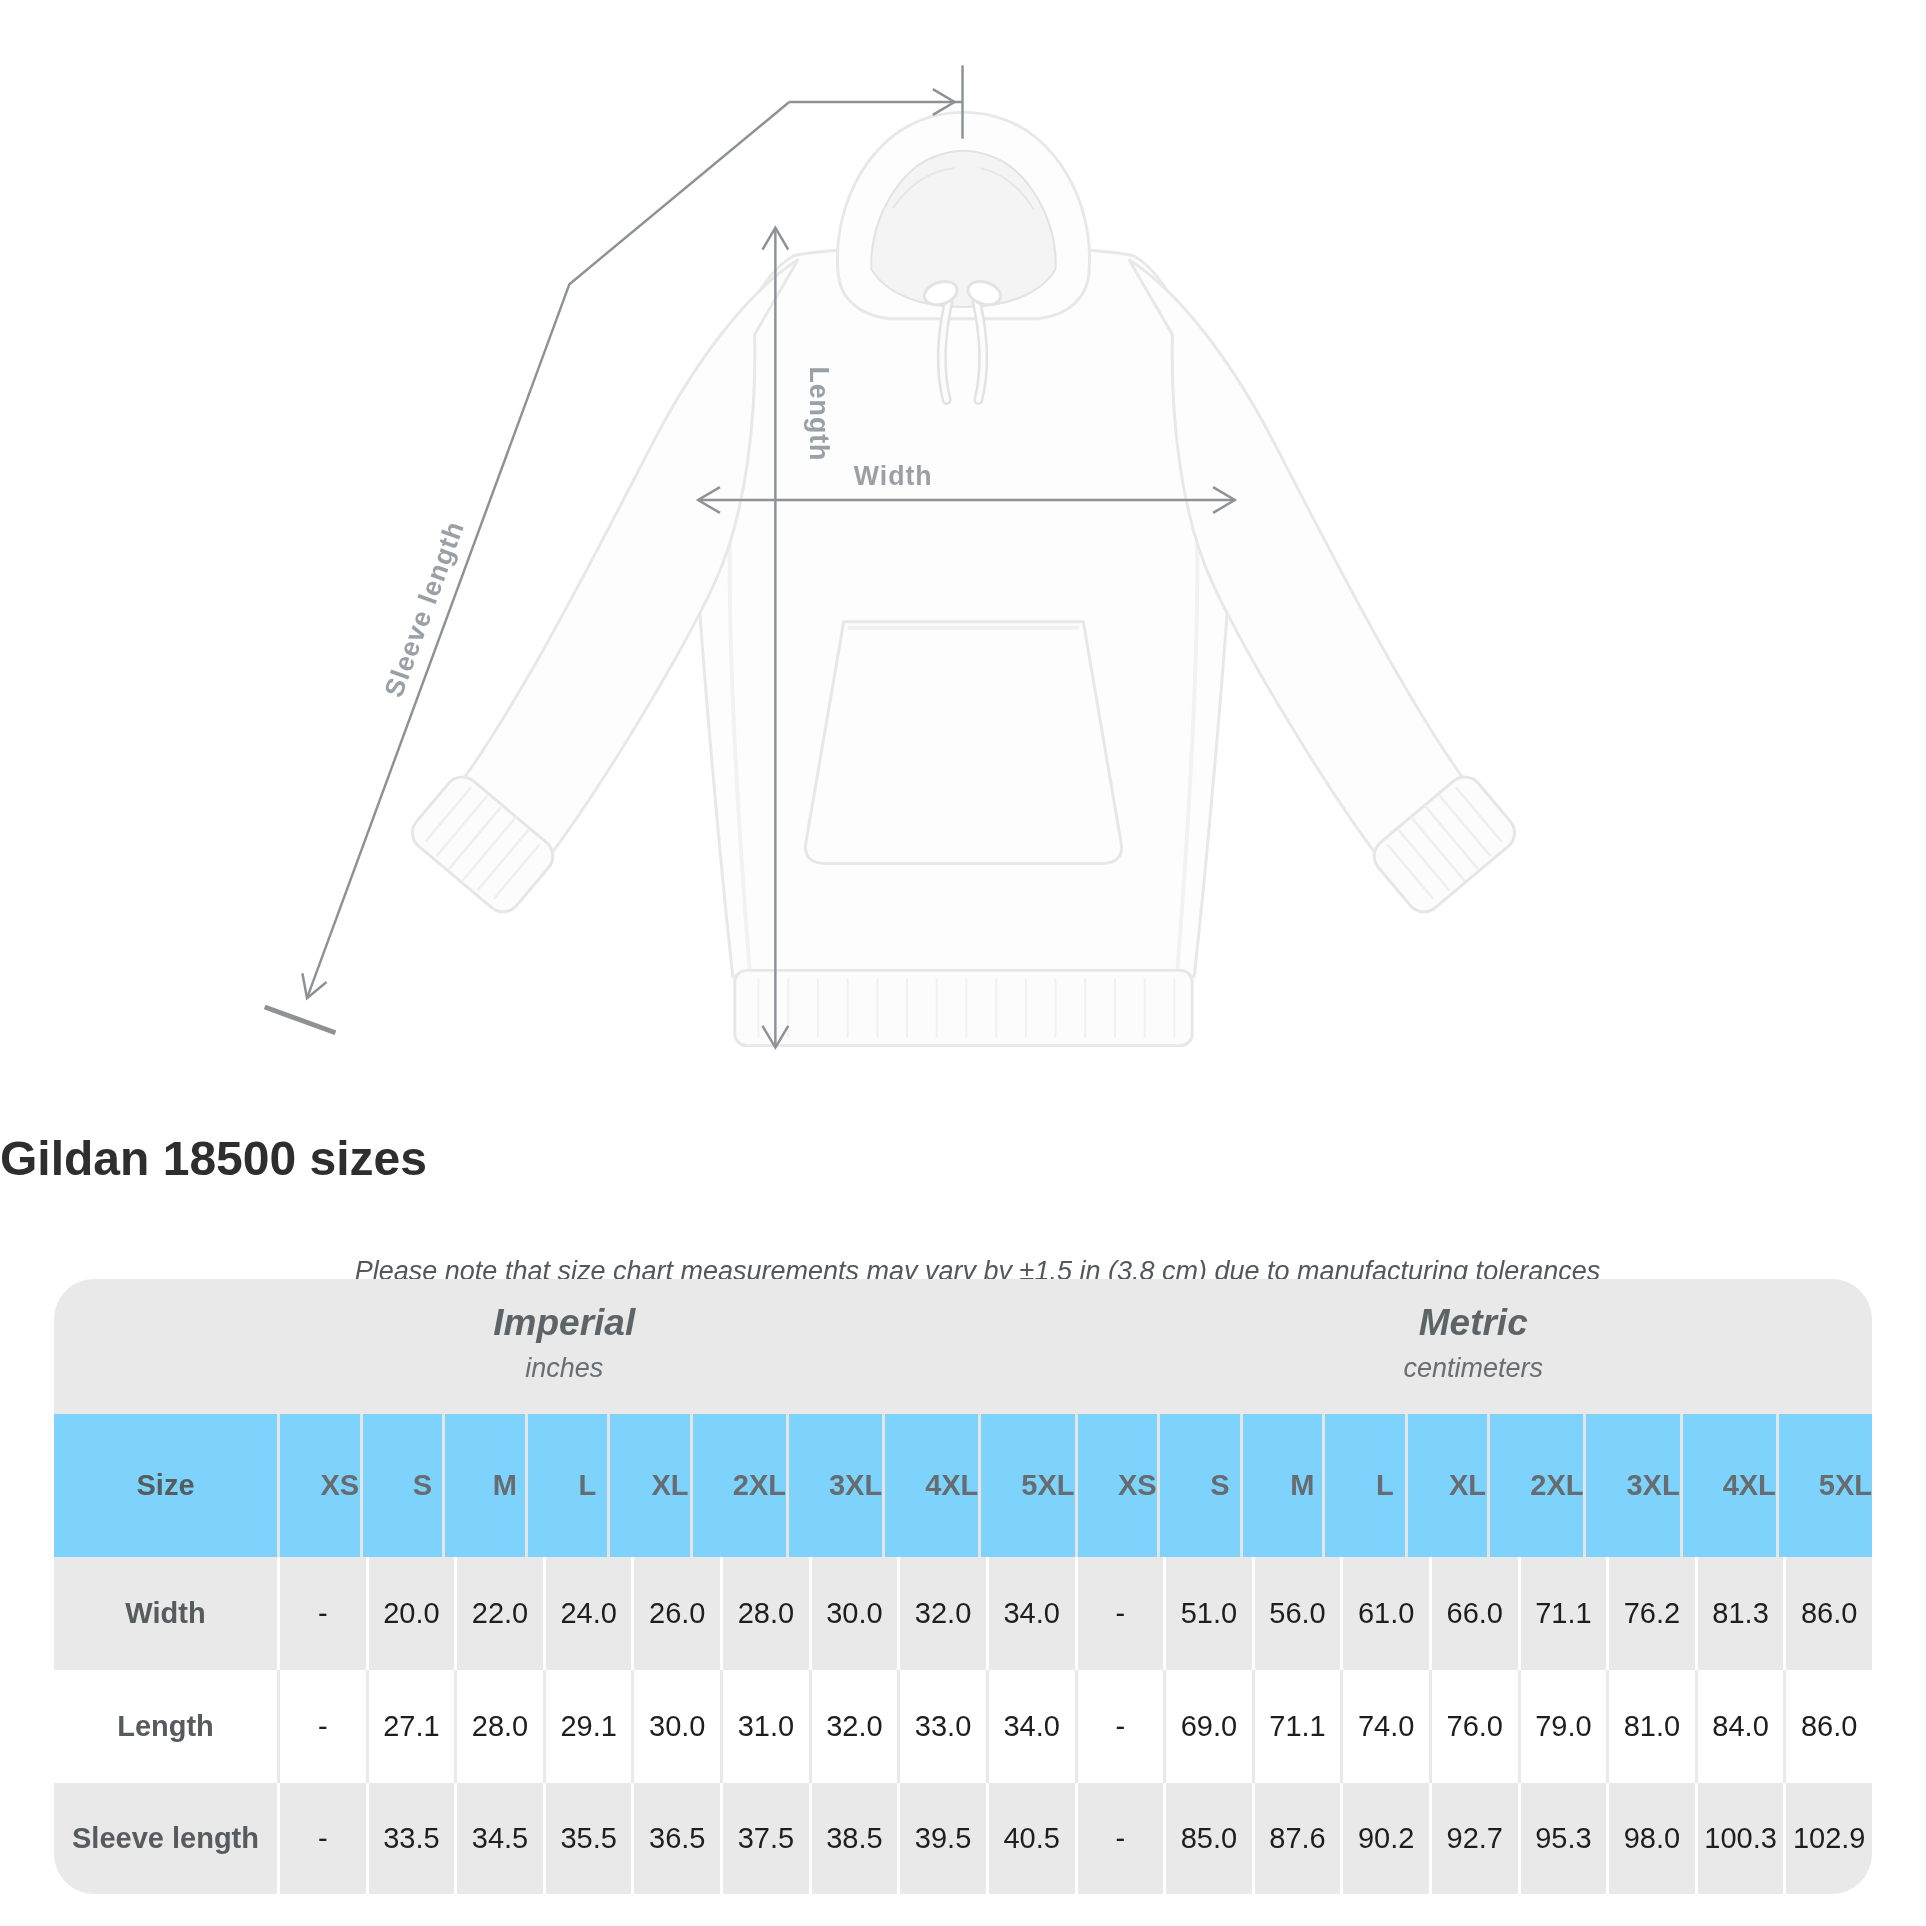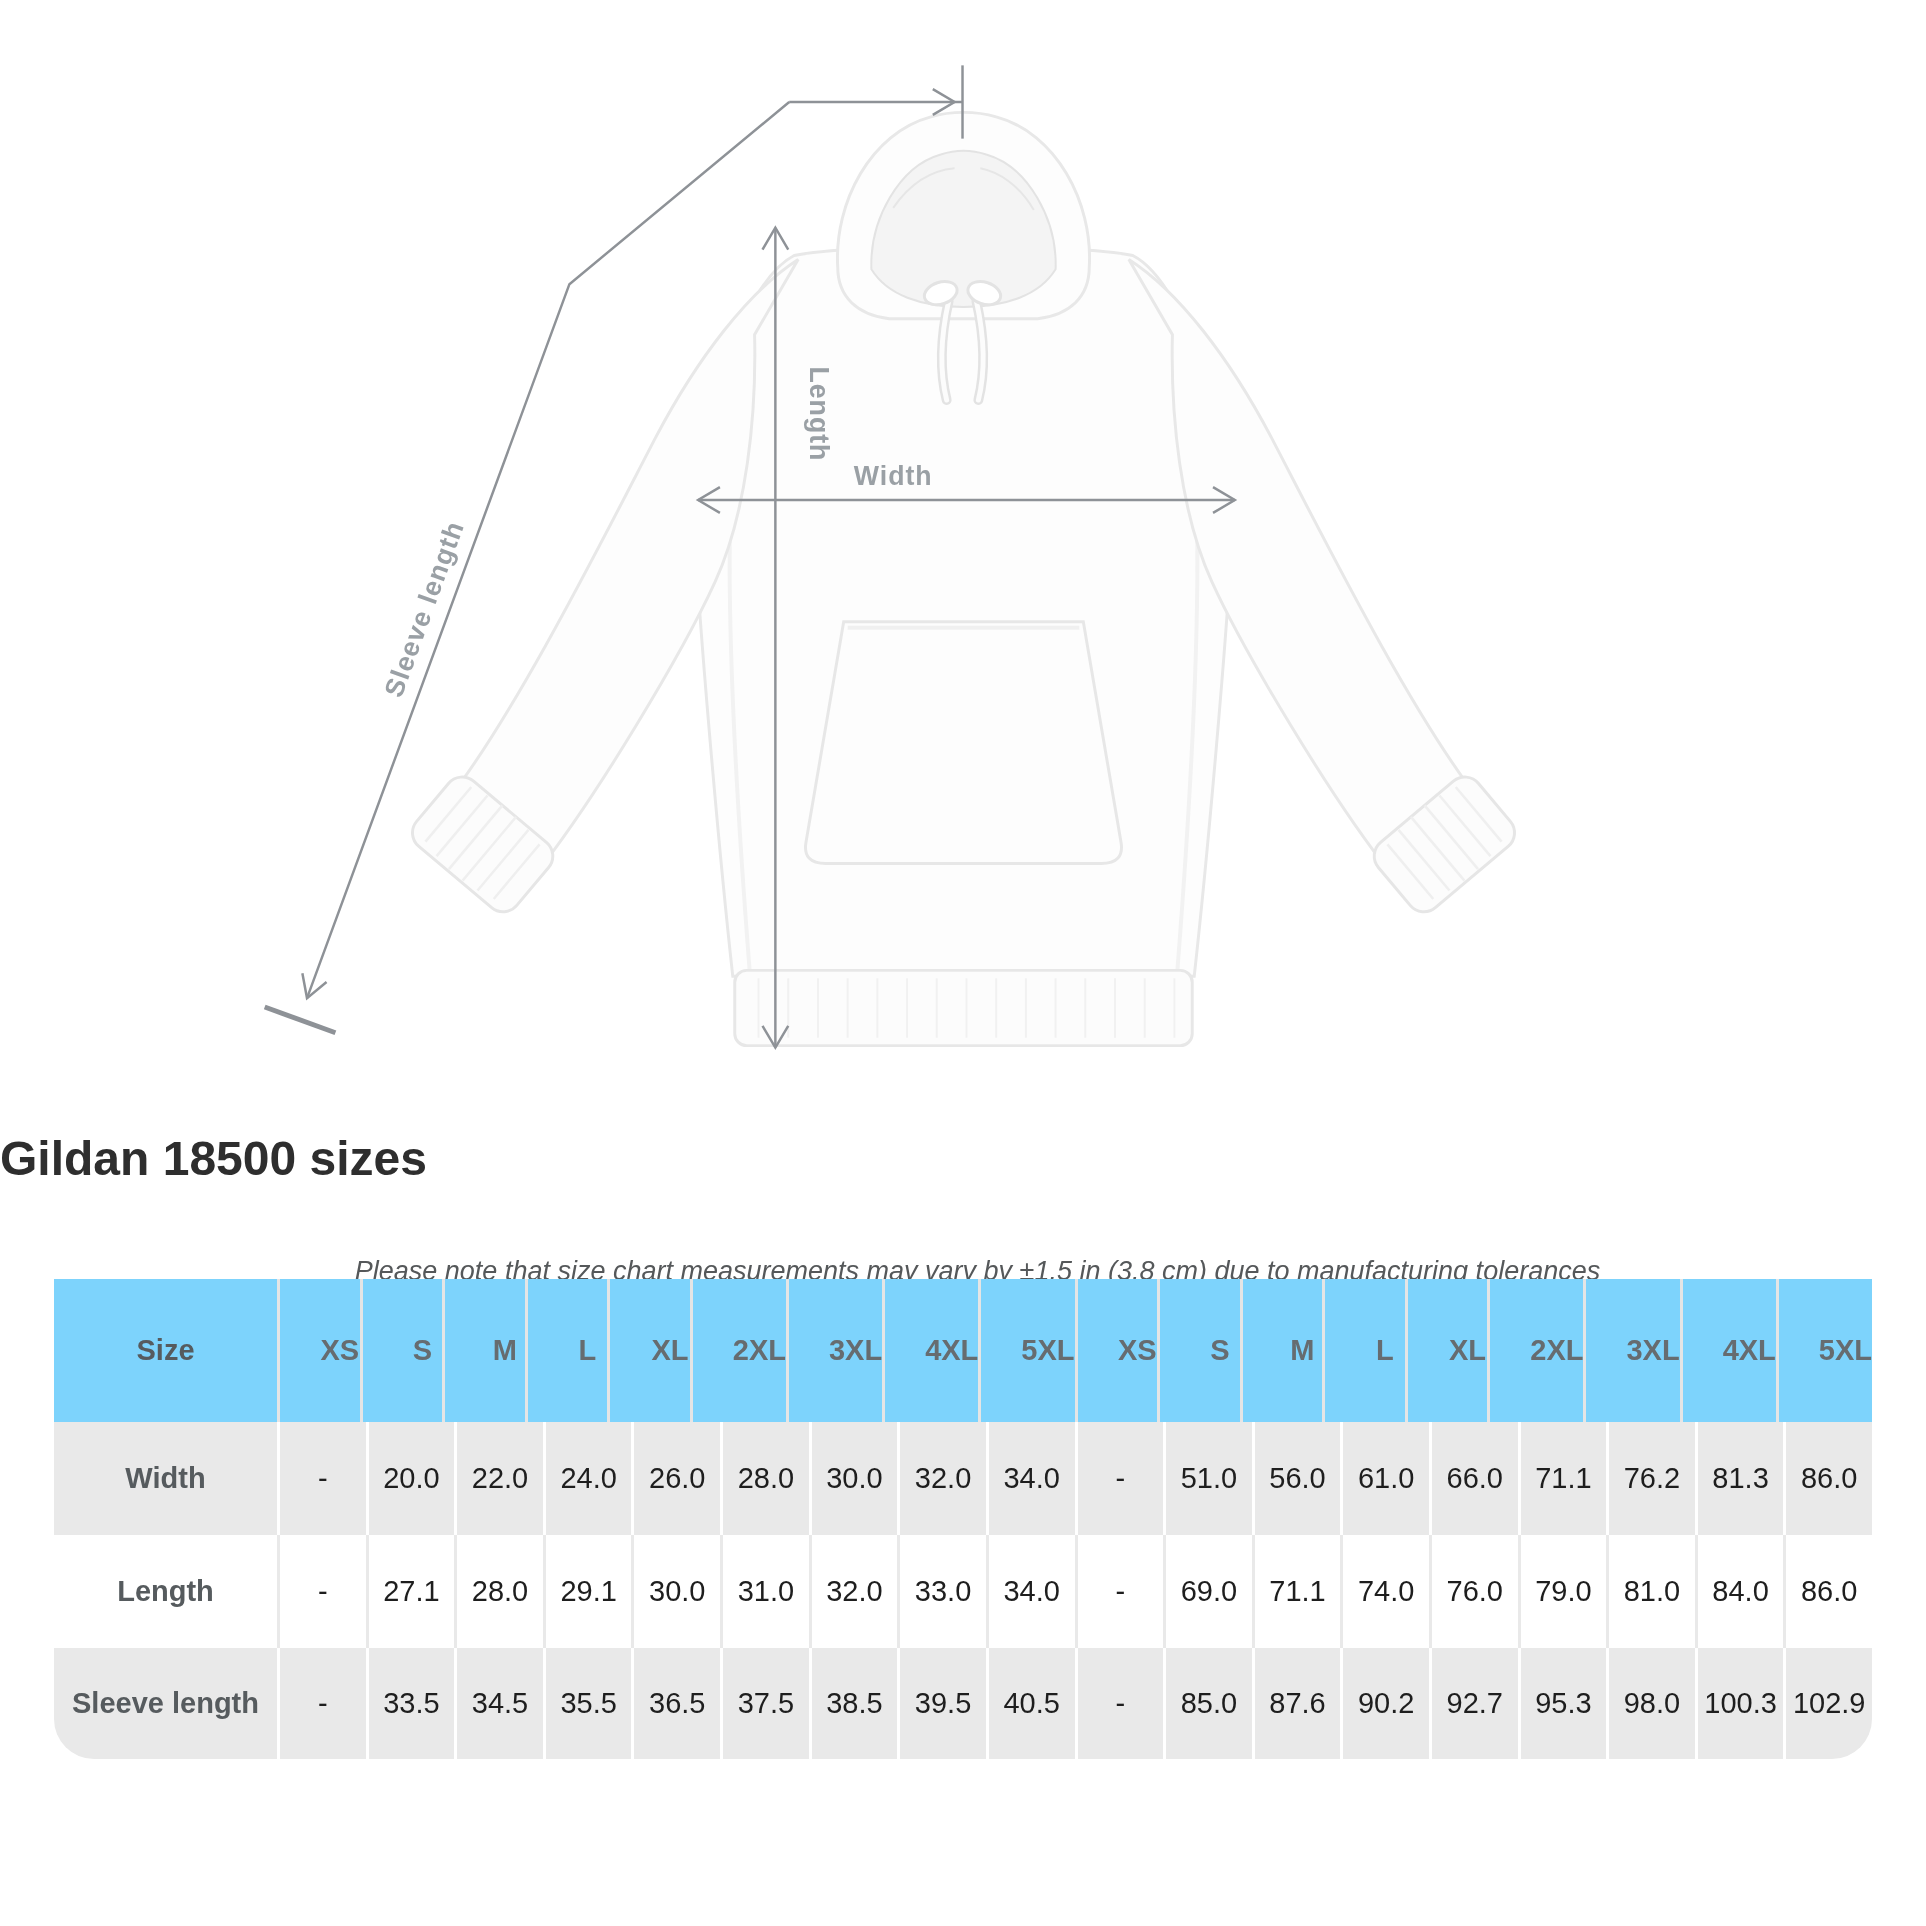--- a/index.html
+++ b/index.html
@@ -171,20 +171,30 @@
       </g>
       <text class="dimlab" x="902" y="490" text-anchor="middle">Width</text>
     </g>
   </svg>
 
   <h1 class="chart-title">Gildan 18500 sizes</h1>
   <p class="chart-subtitle">Please note that size chart measurements may vary by ±1.5 in (3.8 cm) due to manufacturing tolerances</p>
 
   <div class="size-table">
 
+    <div class="t-row group-row">
+      <div class="band band-imperial">
+        <div class="band-name">Imperial</div>
+        <div class="band-unit">inches</div>
+      </div>
+      <div class="band band-metric">
+        <div class="band-name">Metric</div>
+        <div class="band-unit">centimeters</div>
+      </div>
+    </div>
 
     <div class="t-row header-row">
       <div class="lab">Size</div>
       <div class="cells"><div class="cell head-cell">XS</div><div class="cell head-cell">S</div><div class="cell head-cell">M</div><div class="cell head-cell">L</div><div class="cell head-cell">XL</div><div class="cell head-cell">2XL</div><div class="cell head-cell">3XL</div><div class="cell head-cell">4XL</div><div class="cell head-cell">5XL</div><div class="cell head-cell">XS</div><div class="cell head-cell">S</div><div class="cell head-cell">M</div><div class="cell head-cell">L</div><div class="cell head-cell">XL</div><div class="cell head-cell">2XL</div><div class="cell head-cell">3XL</div><div class="cell head-cell">4XL</div><div class="cell head-cell">5XL</div></div>
     </div>
 
     <div class="t-row data-row gray">
       <div class="lab">Width</div>
       <div class="cells"><div class="cell">-</div><div class="cell">20.0</div><div class="cell">22.0</div><div class="cell">24.0</div><div class="cell">26.0</div><div class="cell">28.0</div><div class="cell">30.0</div><div class="cell">32.0</div><div class="cell">34.0</div><div class="cell">-</div><div class="cell">51.0</div><div class="cell">56.0</div><div class="cell">61.0</div><div class="cell">66.0</div><div class="cell">71.1</div><div class="cell">76.2</div><div class="cell">81.3</div><div class="cell">86.0</div></div>
     </div>

